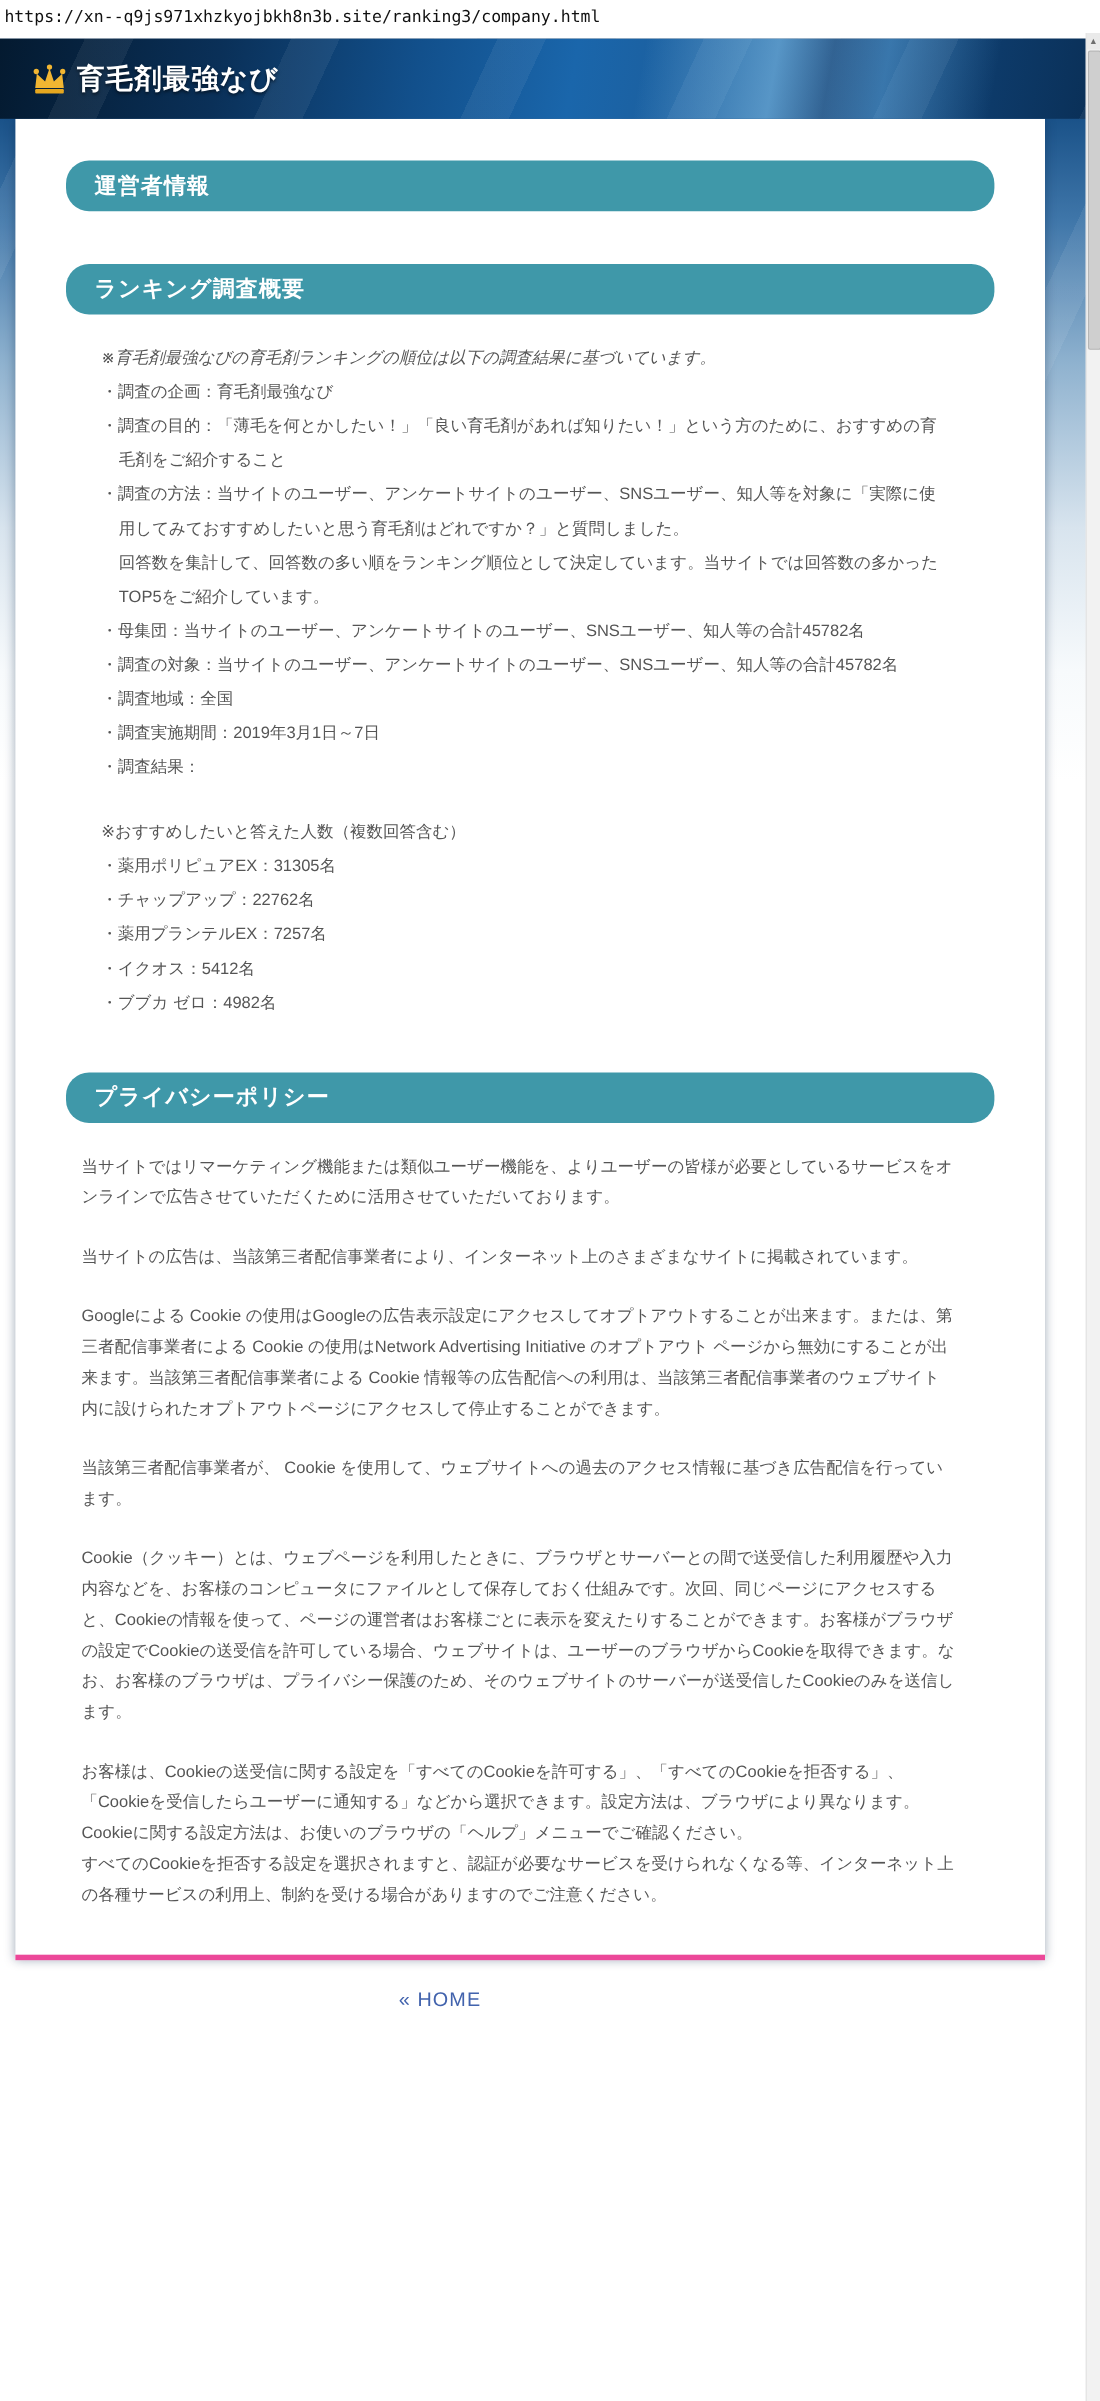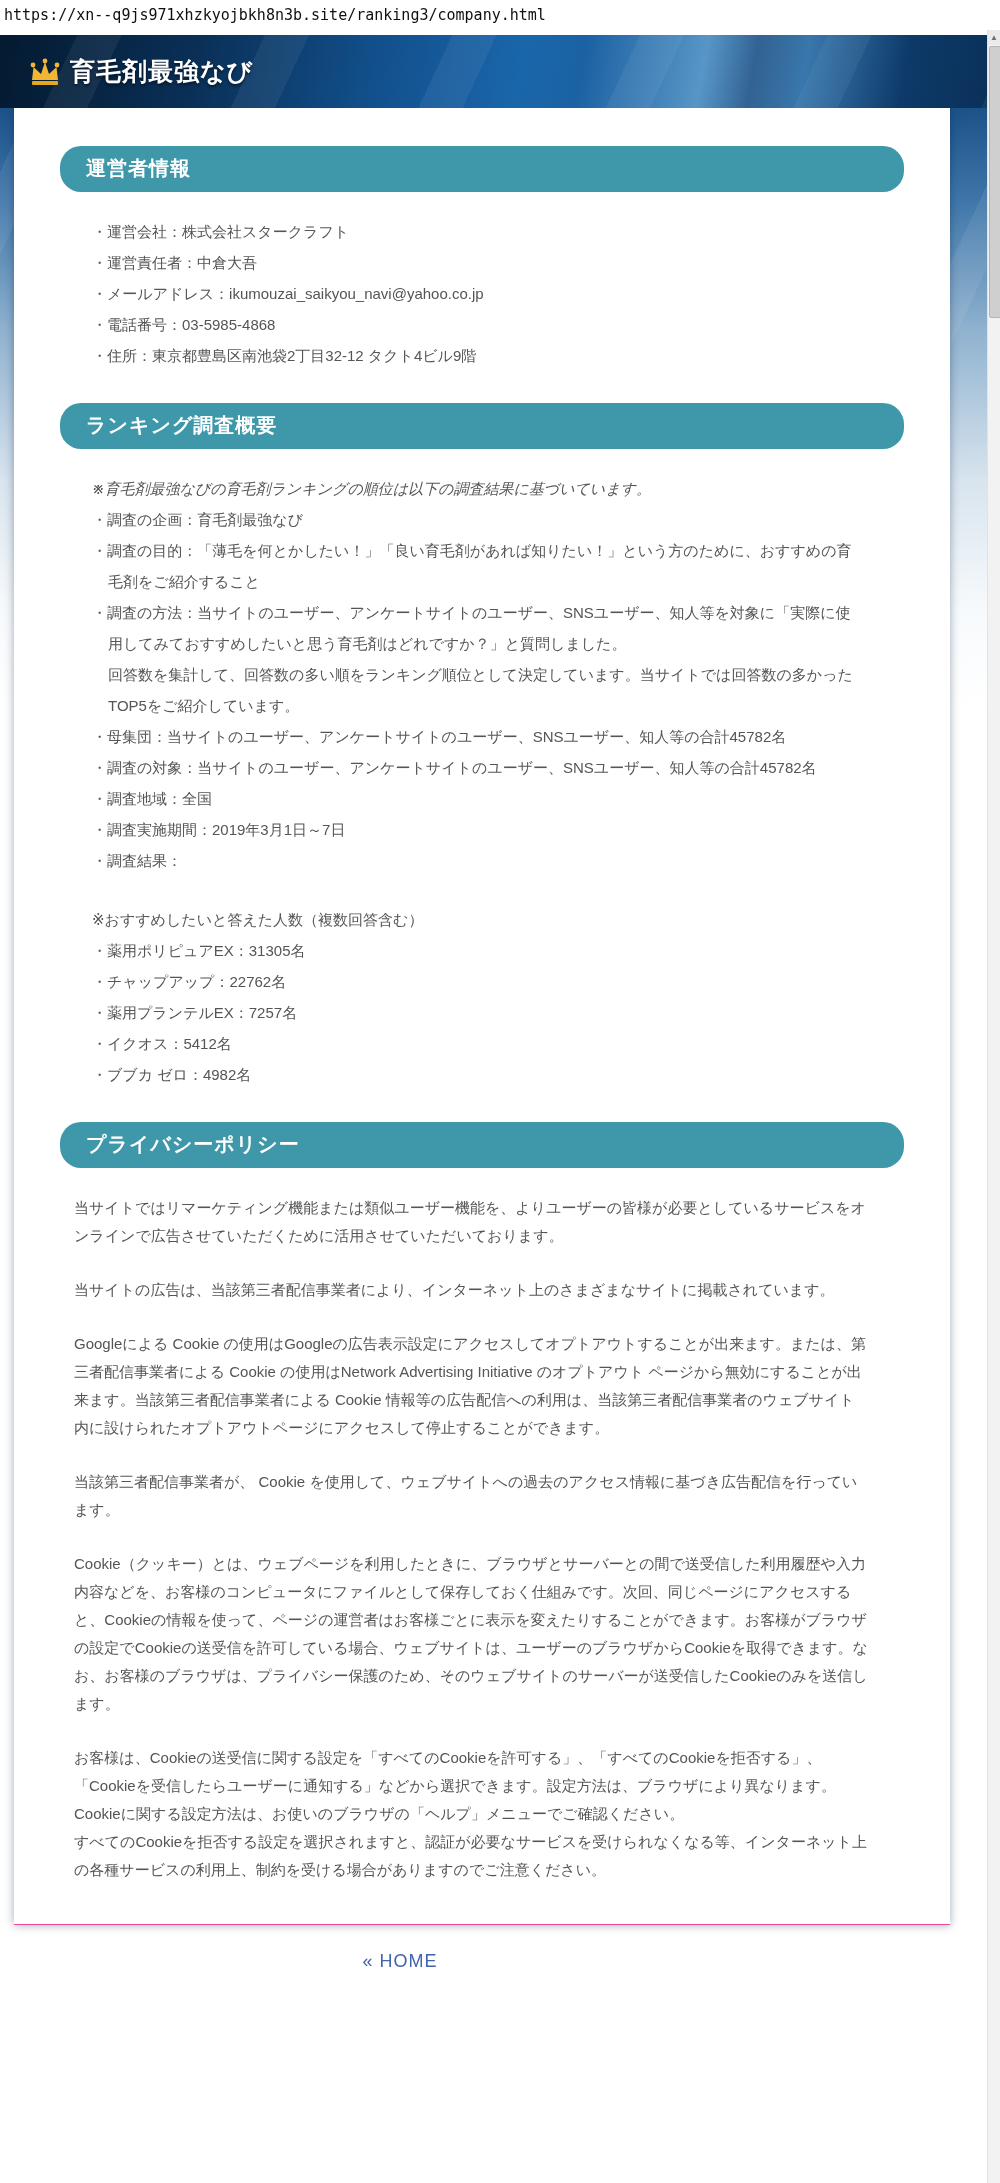--- a/index.html
+++ b/index.html
@@ -41,23 +41,23 @@
   }
   .crown{width:34px;height:28px;margin-right:8px;flex:0 0 auto;}
   .site-title{
     color:#ffffff;font-size:25px;font-weight:bold;letter-spacing:1px;
     text-shadow:0 2px 3px rgba(0,0,0,.55);
   }
   
   .card{
     position:relative;z-index:1;margin-left:14px;width:936px;box-sizing:border-box;
     background:#ffffff;box-shadow:0 0 9px rgba(8,35,70,.38);
-    padding:38px 46px 40px;border-bottom:1px solid #ec4899;
+    padding:38px 46px 40px;border-bottom:5px solid #ec4899;
   }
-  .section + .section{margin-top:32px;}
+  .section + .section{margin-top:48px;}
   .section-bar{
     background:#3f98a9;color:#ffffff;font-size:20px;font-weight:bold;
     border-radius:21px;padding:9px 26px 10px;letter-spacing:1px;
   }
   .section-body{padding:24px 40px 0 32px;color:#555555;font-size:15px;}
   .section-body ul{list-style:none;margin:0;padding:0;}
   .section-body li{
     padding-left:16px;text-indent:-16px;line-height:31px;white-space:pre-line;
   }
   .section-body li::before{content:"・";}
@@ -102,29 +102,20 @@
       <rect x="4" y="23" width="26" height="4" rx="1" fill="#e6a71f"></rect>
     </svg>
   </span>
   <span class="site-title">育毛剤最強なび</span>
 </div>
 
 <div class="card">
 
   <div class="section">
     <div class="section-bar">運営者情報</div>
-    <div class="section-body">
-      <ul>
-        <li>運営会社：株式会社スタークラフト</li>
-        <li>運営責任者：中倉大吾</li>
-        <li>メールアドレス：ikumouzai_saikyou_navi@yahoo.co.jp</li>
-        <li>電話番号：03-5985-4868</li>
-        <li>住所：東京都豊島区南池袋2丁目32-12 タクト4ビル9階</li>
-      </ul>
-    </div>
   </div>
 
   <div class="section">
     <div class="section-bar">ランキング調査概要</div>
     <div class="section-body">
       <div class="note">※育毛剤最強なびの育毛剤ランキングの順位は以下の調査結果に基づいています。</div>
       <ul>
         <li>調査の企画：育毛剤最強なび</li>
         <li>調査の目的：「薄毛を何とかしたい！」「良い育毛剤があれば知りたい！」という方のために、おすすめの育毛剤をご紹介すること</li>
         <li>調査の方法：当サイトのユーザー、アンケートサイトのユーザー、SNSユーザー、知人等を対象に「実際に使用してみておすすめしたいと思う育毛剤はどれですか？」と質問しました。

